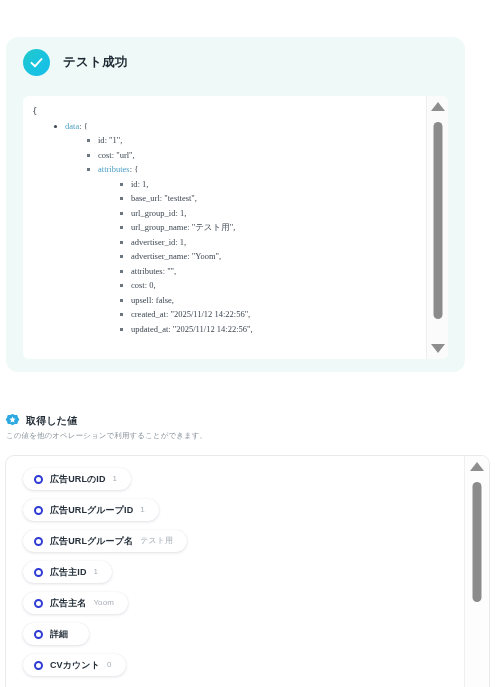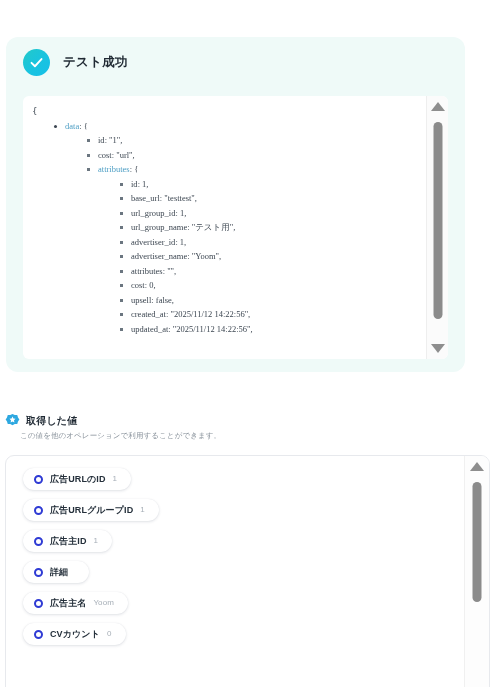--- a/index.html
+++ b/index.html
@@ -197,21 +197,21 @@
   }
   .rv-title {
     font-size: 10px;
     font-weight: bold;
     color: #1f2933;
     letter-spacing: 0.2px;
     white-space: nowrap;
   }
   .rv-sub {
     position: absolute;
-    left: 20px;
+    left: 6px;
     top: 404px;
     font-size: 7.5px;
     color: #8a939c;
     letter-spacing: 0.1px;
     white-space: nowrap;
   }
 
   
   .values-panel {
     position: absolute;
@@ -371,37 +371,42 @@
         <span class="chip-value">1</span>
       </span></span>
 
 
       <span class="chip-row"><span class="chip">
         <span class="chip-dot"></span>
         <span class="chip-label">広告URLグループID</span>
         <span class="chip-value">1</span>
       </span></span>
 
+      <span class="chip-row"><span class="chip">
+        <span class="chip-dot"></span>
+        <span class="chip-label">広告URLグループ名</span>
+        <span class="chip-value">テスト用</span>
+      </span></span>
 
       <span class="chip-row"><span class="chip">
         <span class="chip-dot"></span>
         <span class="chip-label">広告主ID</span>
         <span class="chip-value">1</span>
       </span></span>
 
       <span class="chip-row"><span class="chip">
         <span class="chip-dot"></span>
+        <span class="chip-label">広告主名</span>
+        <span class="chip-value">Yoom</span>
+      </span></span>
+
+      <span class="chip-row"><span class="chip">
+        <span class="chip-dot"></span>
         <span class="chip-label">詳細</span>
         <span class="chip-value"></span>
-      </span></span>
-
-      <span class="chip-row"><span class="chip">
-        <span class="chip-dot"></span>
-        <span class="chip-label">広告主名</span>
-        <span class="chip-value">Yoom</span>
       </span></span>
 
       <span class="chip-row"><span class="chip">
         <span class="chip-dot"></span>
         <span class="chip-label">CVカウント</span>
         <span class="chip-value">0</span>
       </span></span>
 
     </div>
 

